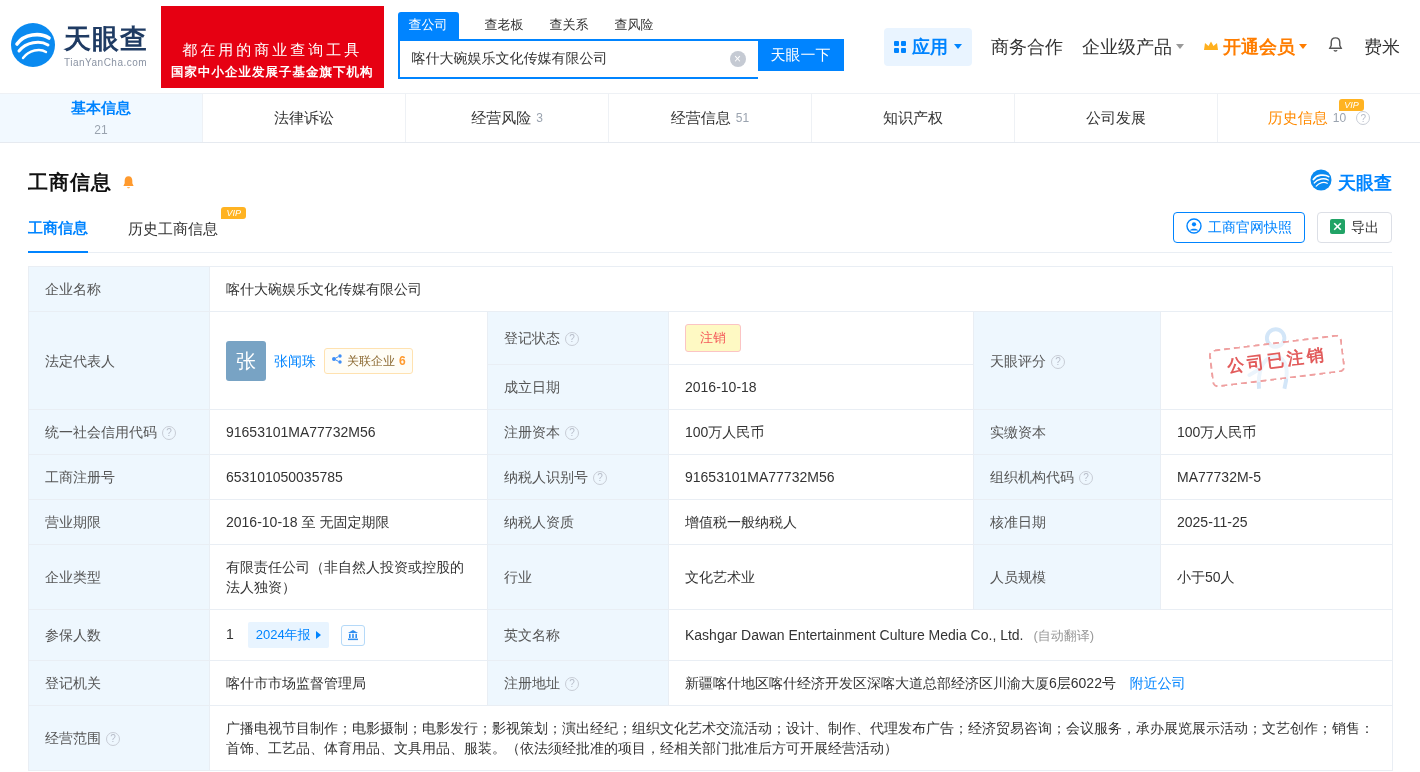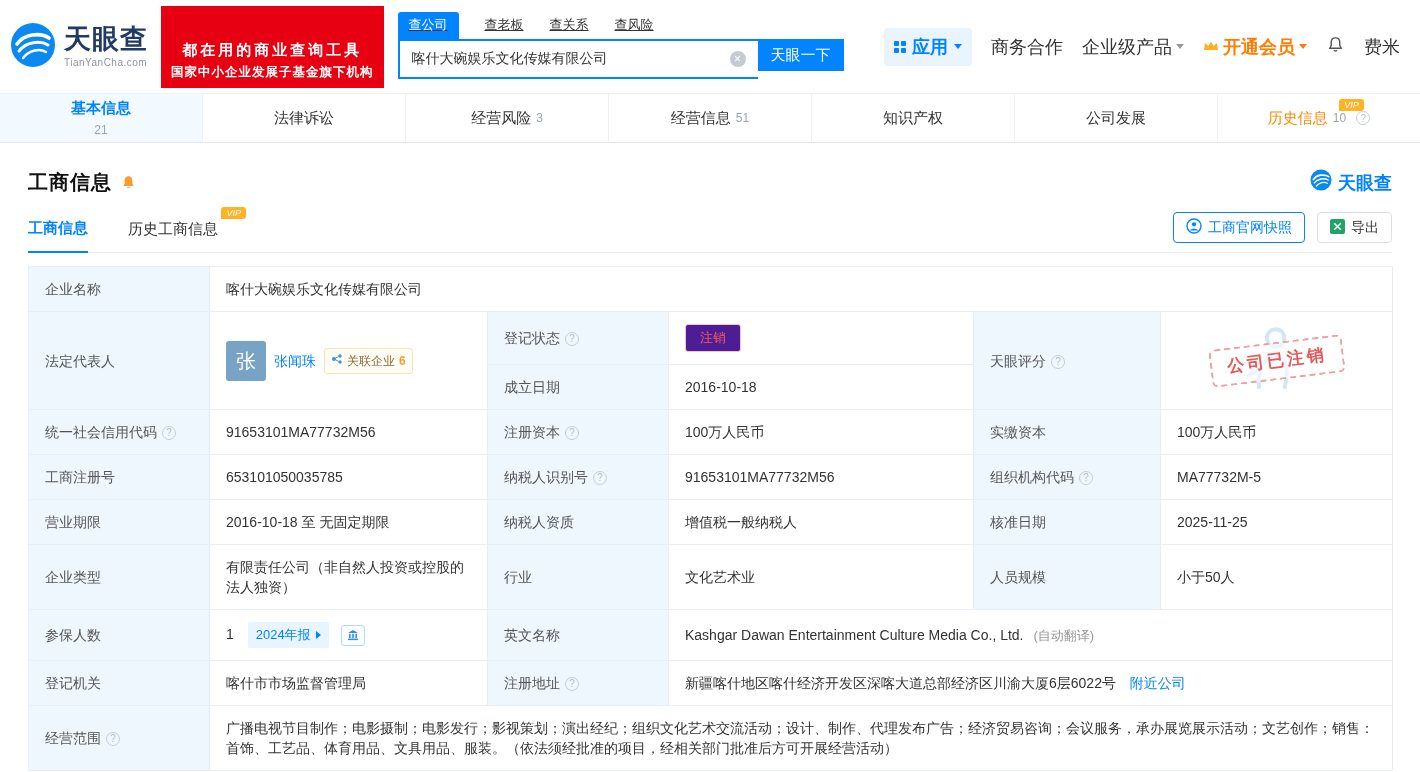--- a/index.html
+++ b/index.html
@@ -7,25 +7,25 @@
   body { width:1420px; height:772px; font-family:"Liberation Sans","DejaVu Sans",sans-serif; color:#333; }
   .page { width:1420px; height:772px; overflow:hidden; background:#fff; }
 
   
   .header { height:93px; display:flex; align-items:center; padding:0 20px 0 10px; }
   .logo { display:flex; align-items:center; gap:8px; cursor:pointer; }
   .logo-texts { display:flex; flex-direction:column; }
   .logo-cn { font-size:27px; font-weight:700; color:#1f3b63; line-height:1; letter-spacing:1px; }
   .logo-en { font-size:10px; color:#8a93a3; margin-top:4px; letter-spacing:.5px; }
   .promo { background:#e60012; color:#fff; padding:7px 10px; margin-left:13px; text-align:center; }
-  .promo-l1 { font-size:15px; font-weight:700; letter-spacing:3px;margin-top:28px; }
+  .promo-l1 { font-size:15px; font-weight:400; letter-spacing:3px;margin-top:28px; }
   .promo-l2 { font-size:12.5px; font-weight:700; margin-top:4px; letter-spacing:1px; }
 
   .search-wrap { margin-left:14px; width:446px; }
-  .search-tabs { display:flex; align-items:flex-end; gap:26px; font-size:13px; height:25px;text-decoration:underline; }
+  .search-tabs { display:flex; align-items:flex-end; gap:26px; font-size:13px; height:25px; }
   .search-tab { color:#333; padding-bottom:5px; cursor:pointer; }
   .search-tab.active { background:#0084ff; color:#fff; padding:4px 11px 5px; border-radius:3px 3px 0 0; }
   .search-row { display:flex; }
   .input-wrap { position:relative; flex:1; }
   .search-input { width:100%; height:40px; border:2px solid #0084ff; border-right:none; padding:0 34px 0 12px; font-size:14px; color:#333; outline:none; font-family:inherit; }
   .clear-icon { position:absolute; right:12px; top:12px; width:16px; height:16px; background:#c5cad3; border-radius:50%; color:#fff; display:flex; align-items:center; justify-content:center; cursor:pointer; }
   .clear-icon::after { content:"×"; font-size:12px; line-height:1; }
   .search-btn { width:86px; height:32px; background:#0084ff; border:none; color:#fff; font-size:15px; cursor:pointer; font-family:inherit; }
 
   .top-nav { margin-left:auto; display:flex; align-items:center; gap:19px; font-size:18px; color:#333; white-space:nowrap; }
@@ -67,21 +67,21 @@
   .info-table td.lbl { background:#eef7fe; color:#555; }
   .q { display:inline-flex; width:14px; height:14px; border:1px solid #c8cdd6; border-radius:50%; color:#b7bdc9; font-size:10px; align-items:center; justify-content:center; margin-left:5px; vertical-align:1px; cursor:pointer; }
   .q::after { content:"?"; }
   .link { color:#0084ff; cursor:pointer; text-decoration:none; }
 
   .rep { display:flex; align-items:center; gap:8px; }
   .avatar { width:40px; height:40px; background:#78a3c4; color:#fff; font-size:20px; display:flex; align-items:center; justify-content:center; border-radius:3px; flex:none; }
   .rel-badge { display:inline-flex; align-items:flex-end; gap:4px; border:1px solid #ffe2b0; background:#fffdf6; padding:2px 6px; border-radius:3px; font-size:12px; color:#8c6a33; cursor:pointer; }
   .rel-badge b { color:#ff9a2e; font-weight:700; }
 
-  .status-badge { display:inline-block; padding:3px 14px; color:#f45b5b; background:#4c1d95; border:1px solid #fbc4c4; border-radius:3px; font-size:13px; }
+  .status-badge { display:inline-block; padding:3px 14px; color:#f45b5b; background:#fef9c3; border:1px solid #fbc4c4; border-radius:3px; font-size:13px; }
 
   .stamp-cell { position:relative; }
   .ghost { position:absolute; left:50%; top:50%; transform:translate(-58%,-50%); }
   .stamp { position:absolute; left:50%; top:50%; transform:translate(-50%,-50%) rotate(-7deg); border:2px dashed #efa0a0; color:#e25b5b; font-size:17px; font-weight:700; padding:7px 15px; border-radius:6px; letter-spacing:3px; background:rgba(255,255,255,.55); white-space:nowrap; }
 
   .chip-report { display:inline-flex; align-items:center; gap:5px; background:#e8f4ff; color:#0084ff; font-size:13px; padding:3px 8px; border-radius:2px; margin-left:10px; cursor:pointer; }
   .tri-right { width:0; height:0; border-top:4px solid transparent; border-bottom:4px solid transparent; border-left:5px solid #0084ff; display:inline-block; }
   .chip-bank { display:inline-flex; align-items:center; justify-content:center; width:24px; height:21px; border:1px solid #b5d9f8; border-radius:3px; margin-left:8px; vertical-align:middle; cursor:pointer; background:#fbfdff; }
   .gray-note { color:#999; font-size:13px; margin-left:6px; }
   .nowrap { white-space:nowrap; word-break:keep-all; }

